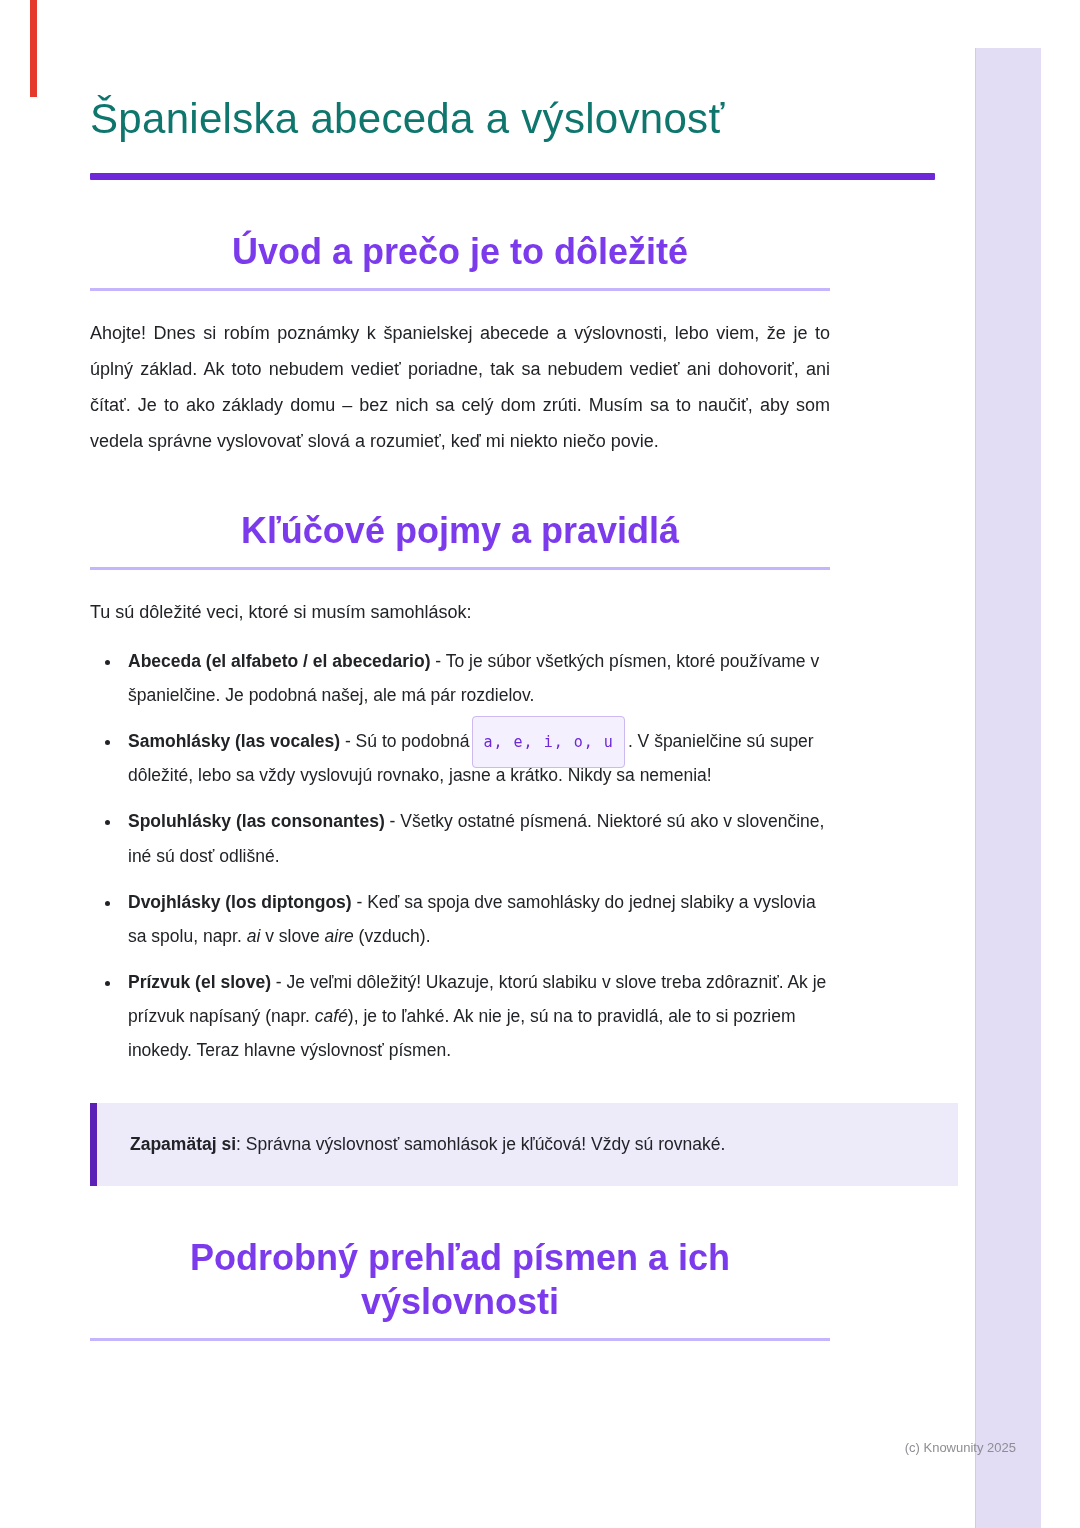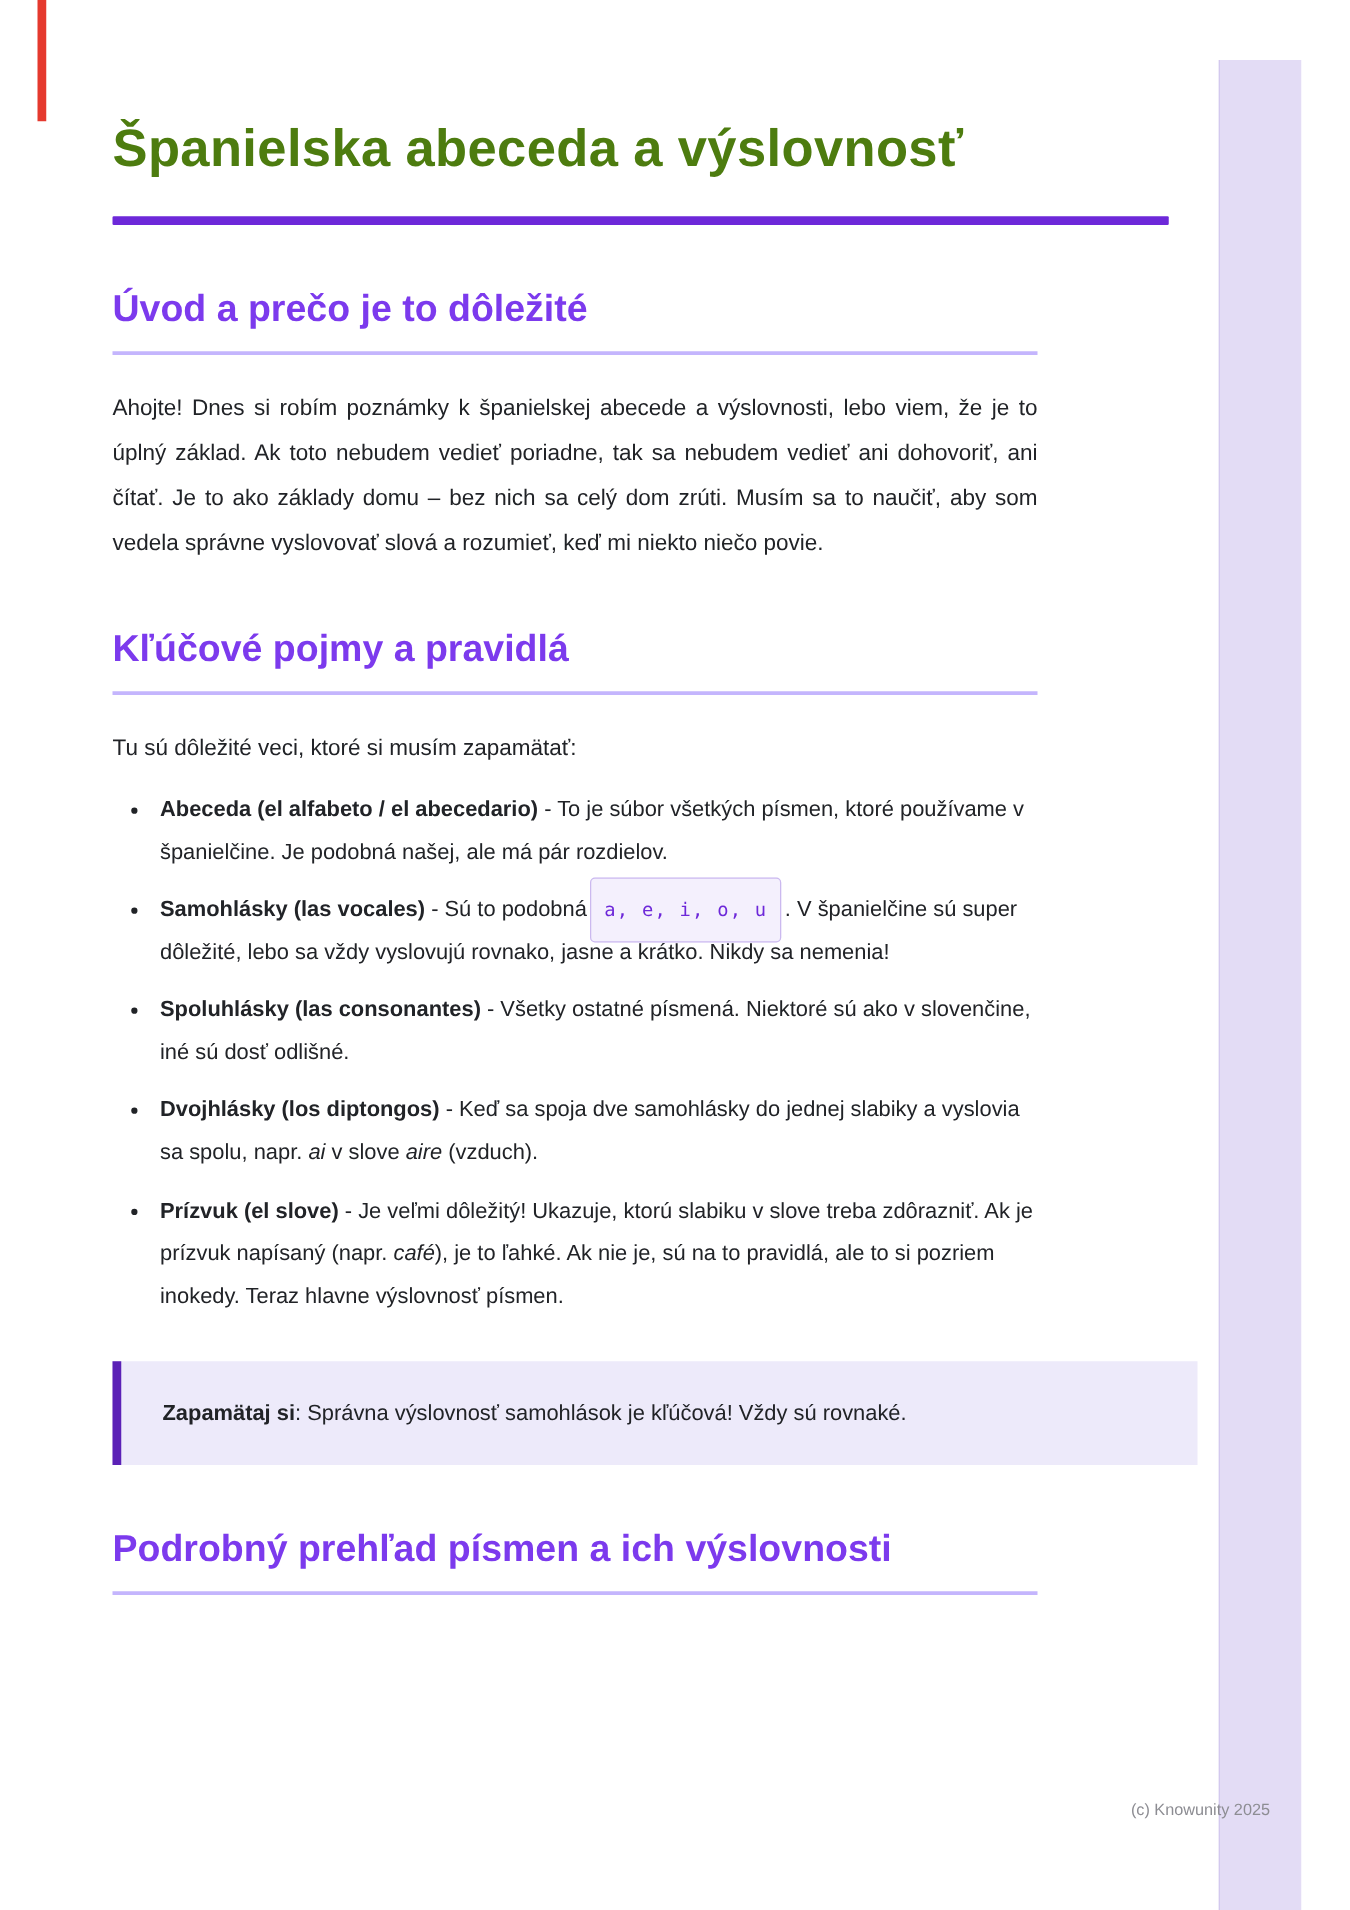--- a/index.html
+++ b/index.html
@@ -26,37 +26,38 @@
     border-left: 1px solid #d3c9ee;
   }
   .content {
     position: absolute;
     left: 90px; top: 92px;
     width: 740px;
   }
   .doc-title {
     margin: 0;
     font-size: 42px;
-    font-weight: bold;
+    font-weight: normal;
     line-height: 1.3;
-    color: #4d7c0f;
+    color: #0f766e;
     letter-spacing: 0.3px;
   }
   .title-rule {
     width: 845px; height: 7px;
     margin-top: 26px;
     background: #6d28d9;
     border-radius: 1px;
   }
   .section-heading {
     margin: 50px 0 0 0;
-    font-size: 30px;
+    font-size: 36px;
     font-weight: bold;
     line-height: 1.2;
     color: #7c3aed;
+    text-align: center;
   }
   .section-rule {
     width: 740px; height: 3px;
     margin-top: 15px;
     background: #c4b5fd;
   }
   .body-text {
     margin: 24px 0 0 0;
     font-size: 18px;
     line-height: 2.0;
@@ -123,21 +124,21 @@
 
     <h1 class="doc-title">Španielska abeceda a výslovnosť</h1>
     <div class="title-rule"></div>
 
     <h2 class="section-heading">Úvod a prečo je to dôležité</h2>
     <div class="section-rule"></div>
     <p class="body-text justify">Ahojte! Dnes si robím poznámky k španielskej abecede a výslovnosti, lebo viem, že je to úplný základ. Ak toto nebudem vedieť poriadne, tak sa nebudem vedieť ani dohovoriť, ani čítať. Je to ako základy domu – bez nich sa celý dom zrúti. Musím sa to naučiť, aby som vedela správne vyslovovať slová a rozumieť, keď mi niekto niečo povie.</p>
 
     <h2 class="section-heading">Kľúčové pojmy a pravidlá</h2>
     <div class="section-rule"></div>
-    <p class="body-text">Tu sú dôležité veci, ktoré si musím zapamätať:</p>
+    <p class="body-text">Tu sú dôležité veci, ktoré si musím samohlások:</p>
 
     <ul class="bullet-list">
       <li><strong>Abeceda (el alfabeto / el abecedario)</strong><span> - To je súbor všetkých písmen, ktoré používame v španielčine. Je podobná našej, ale má pár rozdielov.</span></li>
       <li><strong>Samohlásky (las vocales)</strong><span> - Sú to podobná</span><code class="chip">a, e, i, o, u</code><span>. V španielčine sú super dôležité, lebo sa vždy vyslovujú rovnako, jasne a krátko. Nikdy sa nemenia!</span></li>
       <li><strong>Spoluhlásky (las consonantes)</strong><span> - Všetky ostatné písmená. Niektoré sú ako v slovenčine, iné sú dosť odlišné.</span></li>
       <li><strong>Dvojhlásky (los diptongos)</strong><span> - Keď sa spoja dve samohlásky do jednej slabiky a vyslovia sa spolu, napr. </span><em>ai</em><span> v slove </span><em>aire</em><span> (vzduch).</span></li>
       <li><strong>Prízvuk (el slove)</strong><span> - Je veľmi dôležitý! Ukazuje, ktorú slabiku v slove treba zdôrazniť. Ak je prízvuk napísaný (napr. </span><em>café</em><span>), je to ľahké. Ak nie je, sú na to pravidlá, ale to si pozriem inokedy. Teraz hlavne výslovnosť písmen.</span></li>
     </ul>
 
     <div class="callout">

